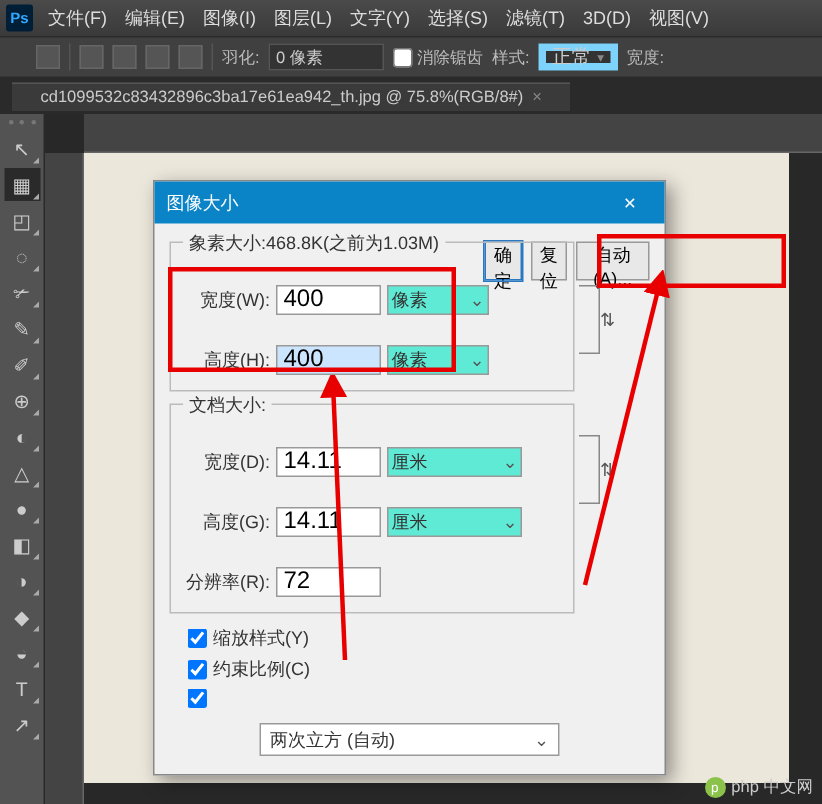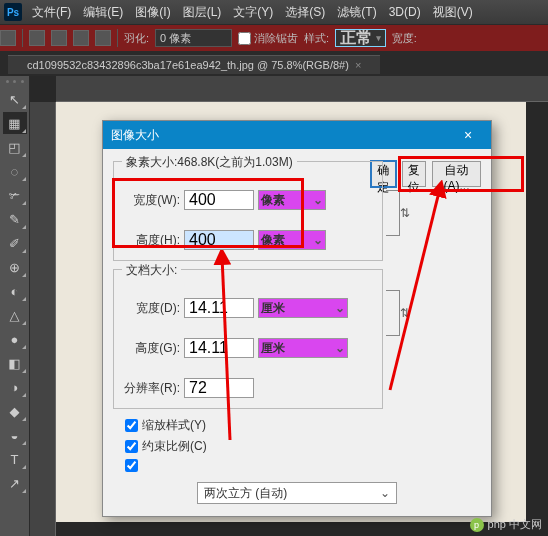--- a/index.html
+++ b/index.html
@@ -2,60 +2,60 @@
 <html><head>
 <meta charset="utf-8">
 <style>
   * { box-sizing: border-box; margin: 0; padding: 0; font-family: "Microsoft YaHei", sans-serif; }
   body { width: 548px; height: 536px; background: #535353; overflow: hidden; position: relative; }
   
   .menubar { height: 24px; background: linear-gradient(#4a4a4a, #3a3a3a); display: flex; align-items: center; padding: 0 4px; color: #ddd; font-size: 12px; }
   .menubar .ps-logo { width: 18px; height: 18px; background: #001e36; color: #31a8ff; display: flex; align-items: center; justify-content: center; font-weight: bold; font-size: 10px; border-radius: 2px; margin-right: 4px; }
   .menubar .menu-item { padding: 0 6px; cursor: pointer; }
   
-  .optbar { height: 28px; background: #7f1d1d; border-top: 1px solid #2a2a2a; border-bottom: 1px solid #2a2a2a; display: flex; align-items: center; padding: 0 0; color: #bbb; font-size: 11px; gap: 6px; }
+  .optbar { height: 28px; background: #404040; border-top: 1px solid #2a2a2a; border-bottom: 1px solid #2a2a2a; display: flex; align-items: center; padding: 0 24px; color: #bbb; font-size: 11px; gap: 6px; }
   .optbar .ico { width: 16px; height: 16px; background: #555; border: 1px solid #666; }
   .optbar .sep { width: 1px; height: 18px; background: #555; }
   .optbar input[type=text] { width: 77px; height: 18px; background: #333; border: 1px solid #555; color: #ccc; font-size: 11px; padding: 0 4px; }
   .optbar label { display: flex; align-items: center; gap: 3px; }
   .optbar input[type=checkbox] { accent-color: #888; }
-  .optbar .combo { height: 18px; background: #333; border: 1px solid #7dd3fc; color: #ccc; font-size: 16px; padding: 0 4px; display: inline-flex; align-items: center; font-weight: bold; }
+  .optbar .combo { height: 18px; background: #333; border: 5px solid #7dd3fc; color: #ccc; font-size: 13px; padding: 0 4px; display: inline-flex; align-items: center; }
   .optbar .combo::after { content: "▾"; margin-left: 4px; color: #888; font-size: 9px; }
   
   .tabbar { height: 24px; background: #2a2a2a; display: flex; align-items: center; padding: 0 8px; }
   .tabbar .tab { background: #3a3a3a; color: #ccc; font-size: 11px; padding: 3px 19px; display: flex; align-items: center; gap: 6px; border-top: 1px solid #555; }
   .tabbar .tab .x { color: #888; cursor: pointer; }
   
   .workspace { position: absolute; top: 76px; left: 0; right: 0; bottom: 0; display: flex; }
   .toolbar { width: 30px; background: #535353; border-right: 1px solid #2a2a2a; display: flex; flex-direction: column; align-items: center; padding-top: 4px; gap: 2px; }
   .toolbar .tool { width: 24px; height: 22px; display: flex; align-items: center; justify-content: center; color: #ccc; font-size: 13px; position: relative; cursor: pointer; }
   .toolbar .tool.active { background: #2a2a2a; }
   .toolbar .tool .tri { position: absolute; right: 1px; bottom: 1px; width: 0; height: 0; border-style: solid; border-width: 0 0 4px 4px; border-color: transparent transparent #aaa transparent; }
   .toolbar .grip { width: 18px; height: 4px; display: flex; justify-content: space-between; margin-bottom: 2px; }
   .toolbar .grip span { width: 3px; height: 3px; background: #777; border-radius: 50%; }
   
   .canvas { flex: 1; background: #282828; position: relative; }
   .canvas .doc { position: absolute; left: 26px; top: 26px; width: 470px; height: 420px; background: #ece7db; }
   
   .ruler-h { position: absolute; left: 26px; top: 0; right: 0; height: 26px; background: #444; border-bottom: 1px solid #666; }
   .ruler-v { position: absolute; left: 0; top: 26px; bottom: 0; width: 26px; background: #444; border-right: 1px solid #666; }
   
-  .dialog { position: absolute; left: 102px; top: 120px; width: 390px; background: #f0f0f0; border: 1px solid #888; box-shadow: 4px 4px 12px rgba(0,0,0,0.4); z-index: 100; }
+  .dialog { position: absolute; left: 102px; top: 120px; width: 342px; background: #f0f0f0; border: 1px solid #888; box-shadow: 4px 4px 12px rgba(0,0,0,0.4); z-index: 100; }
   .dialog .titlebar { height: 28px; background: #0a84c7; color: #fff; display: flex; align-items: center; padding: 0 8px; font-size: 12px; }
   .dialog .titlebar .spacer { flex: 1; }
   .dialog .titlebar .close { width: 30px; text-align: center; cursor: pointer; font-size: 14px; }
   .dialog .body { padding: 12px 10px 12px 10px; font-size: 12px; color: #333; position: relative; }
   
   .group { border: 1px solid #bbb; padding: 8px 10px 10px; margin-bottom: 8px; position: relative; width: 270px; }
   .group .legend { position: absolute; top: -8px; left: 8px; background: #f0f0f0; padding: 0 4px; font-size: 12px; }
   .row { display: flex; align-items: center; margin-top: 20px; gap: 4px; }
   .row label { width: 56px; text-align: right; }
   .row input.num { width: 70px; height: 20px; border: 1px solid #999; padding: 0 4px; font-size: 16px; }
   .row input.num.sel { background: #cce5ff; }
-  .row select, .row .fakeselect { width: 68px; height: 20px; border: 1px solid #999; font-size: 12px; background: #d946ef; padding: 0 2px; display: inline-flex; align-items: center; font-weight: bold; }
+  .row select, .row .fakeselect { width: 68px; height: 20px; border: 1px solid #999; font-size: 12px; background: #5eead4; padding: 0 2px; display: inline-flex; align-items: center; }
   .row .fakeselect::after { content: "⌄"; margin-left: auto; color: #555; }
   .row .fakeselect.wide { width: 90px; }
   
   .link-bracket { position: absolute; right: -18px; top: 28px; height: 46px; width: 14px; border-right: 1px solid #888; border-top: 1px solid #888; border-bottom: 1px solid #888; }
   .link-icon { position: absolute; right: -28px; top: 44px; font-size: 12px; color: #555; }
   
   .btns { position: absolute; right: 10px; top: 12px; width: 110px; display: flex; flex-direction: row; gap: 6px; }
   .btns button { height: 26px; background: #e8e8e8; border: 1px solid #999; font-size: 12px; cursor: pointer; }
   .btns button.primary { border: 1px solid #2a78c2; outline: 1px solid #2a78c2; }
   

